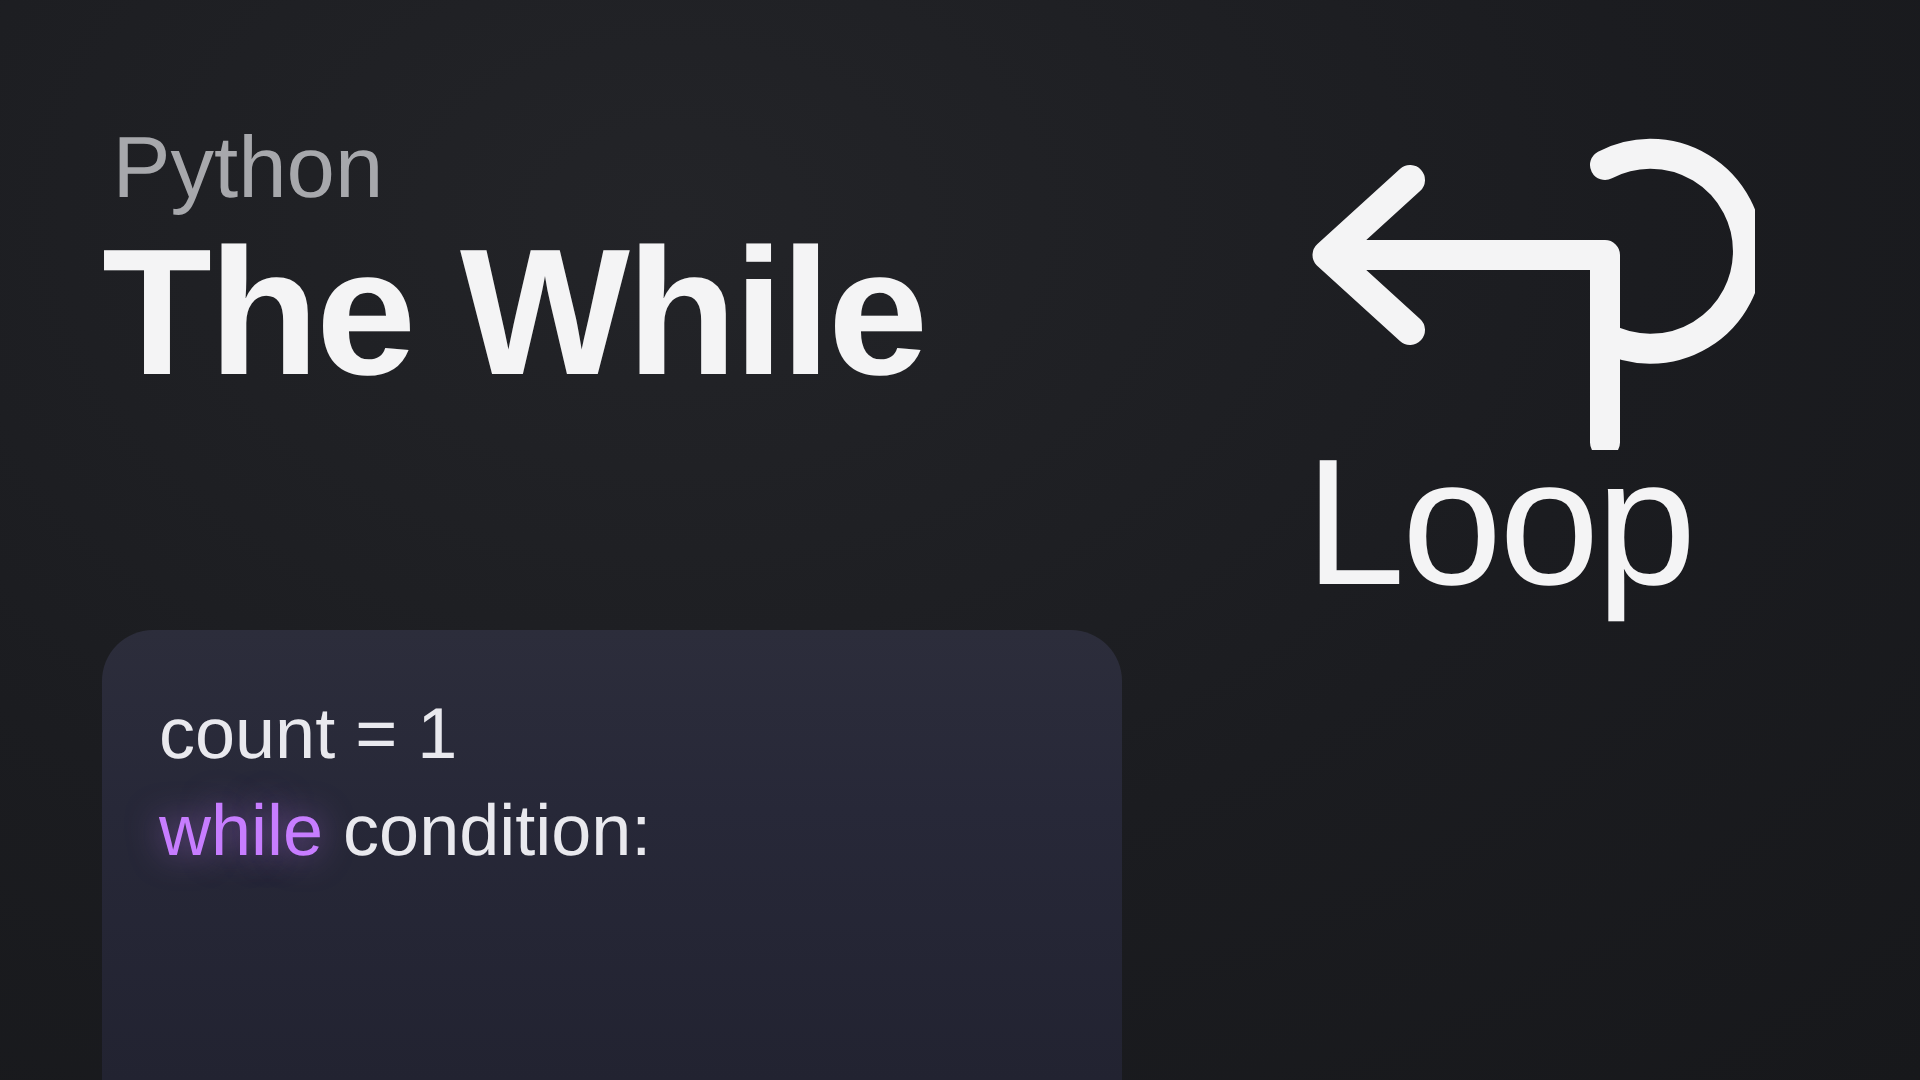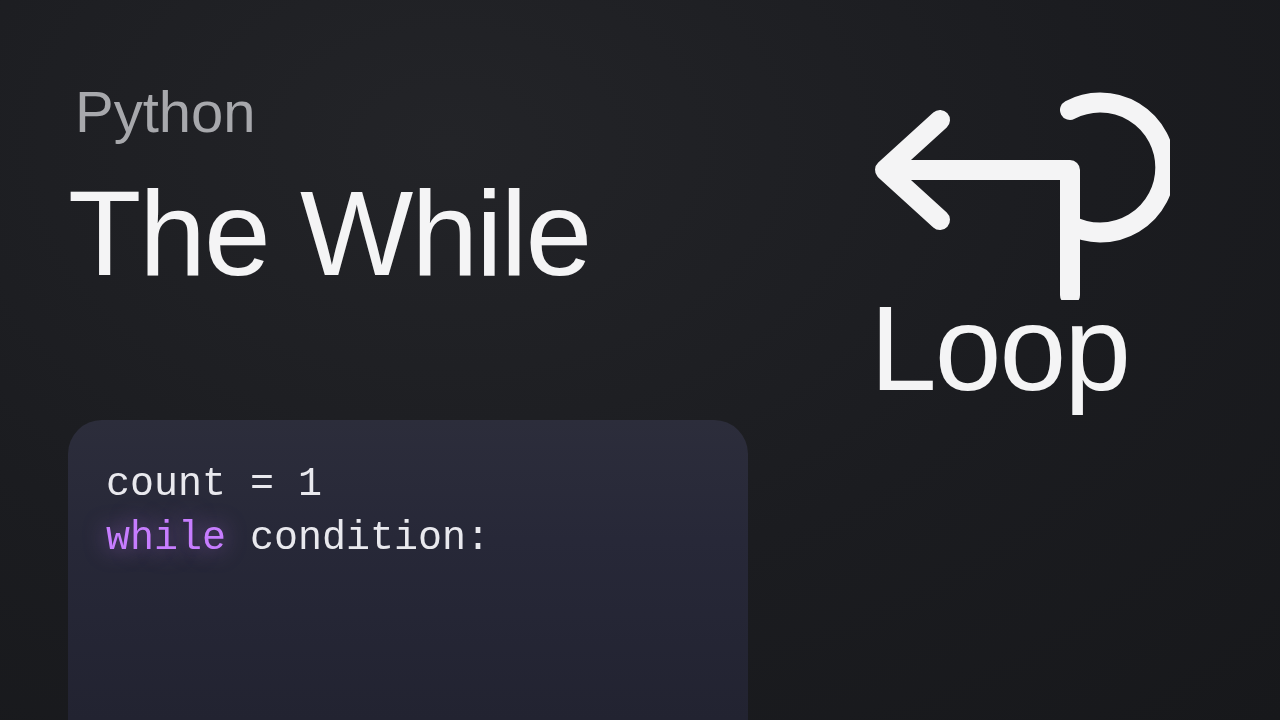--- a/index.html
+++ b/index.html
@@ -25,25 +25,24 @@
     font-size: 58px;
     font-weight: 500;
     color: #a7a8ac;
     letter-spacing: 0px;
   }
   .title-a {
     position: absolute;
     left: 68px;
     top: 148px;
     font-size: 120px;
-    font-weight: 400;
+    font-weight: 700;
     color: #f4f4f5;
     letter-spacing: -2px;
     line-height: 1;
-    margin-top: 25px;
   }
   .title-b {
     position: absolute;
     left: 870px;
     top: 288px;
     font-size: 120px;
     font-weight: 400;
     color: #f4f4f5;
     letter-spacing: -2px;
     line-height: 1;
@@ -54,22 +53,22 @@
     left: 830px;
     top: 50px;
     width: 340px;
     height: 250px;
   }
 
   .code-box {
     position: absolute;
     background: linear-gradient(180deg, #2c2d3b 0%, #272838 40%, #222331 100%);
     border-radius: 34px 34px 0 0;
-    font-family: Liberation Mono, monospace;
-    font-size: 40px;
+    font-family: Liberation Sans, sans-serif;
+    font-size: 48px;
     line-height: 1.35;
     color: #e9e9ee;
     box-sizing: border-box;
   }
   .code-left {
     left: 68px;
     top: 420px;
     width: 680px;
     height: 300px;
     padding: 38px 38px 0 38px;

